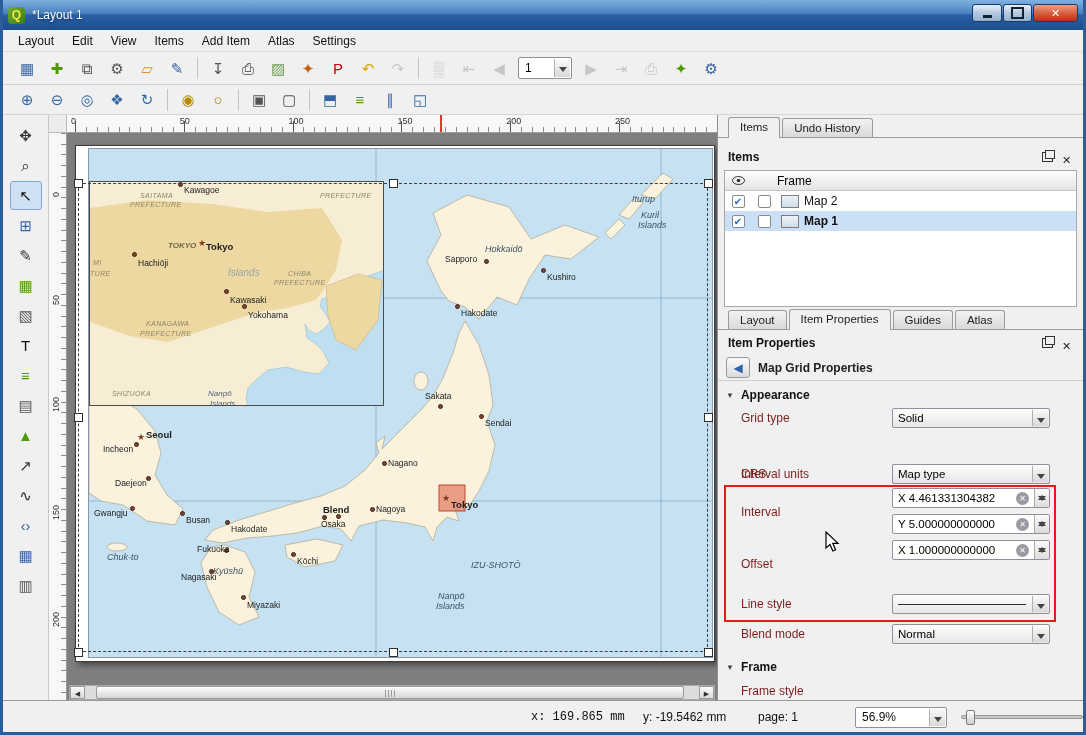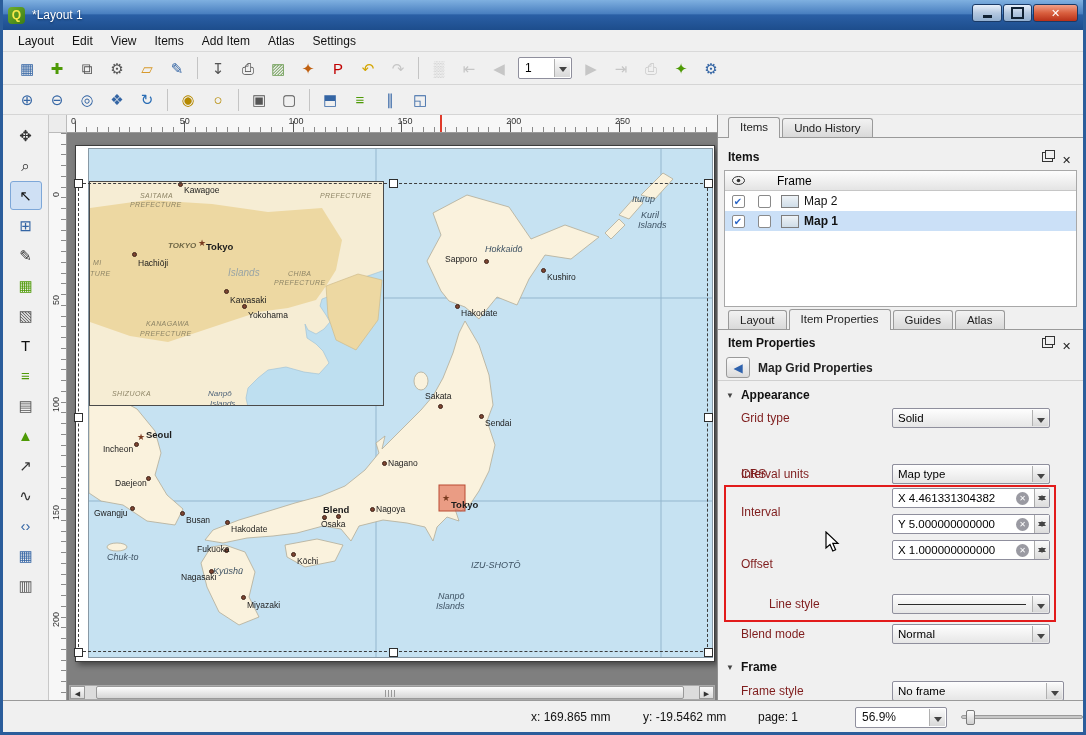--- a/index.html
+++ b/index.html
@@ -137,21 +137,21 @@
   .clear-icon::before { content:"✕"; }
   .spin-btns { position:absolute; right:0; top:0; bottom:0; width:15px; background:linear-gradient(#fafafa,#dcdcdc); border-left:1px solid #aaa; }
   .spin-btns i { position:absolute; left:3px; width:0; height:0; border:4px solid transparent; }
   .spin-btns .up { top:2px; border-bottom:5px solid #444; }
   .spin-btns .dn { bottom:2px; border-top:5px solid #444; }
   .line-preview { flex:1; height:0; border-top:1.5px solid #2c2c2c; margin-right:18px; }
   .red-highlight { position:absolute; left:6px; top:370px; width:332px; height:137px; border:2px solid #e21b1b; pointer-events:none; z-index:6; }
 
   
   .statusbar { position:absolute; left:0; right:0; bottom:0; height:32px; background:#f0f0f0; border-top:1px solid #9a9a9a; font-size:12px; color:#111; }
-  .sb-x { position:absolute; left:528px; top:9px; }
+  .sb-x { position:absolute; left:528px; top:9px;font-family:Liberation Mono, monospace; }
   .sb-y { position:absolute; left:640px; top:9px; }
   .sb-page { position:absolute; left:755px; top:9px; }
   .zoom-combo { position:absolute; left:852px; top:6px; width:92px; height:21px; background:#fff; border:1px solid #8f8f9d;
     border-radius:2px; padding-left:6px; line-height:19px; }
   .slider { position:absolute; left:958px; top:14px; width:122px; height:4px; background:#c8c8c8; border:1px solid #9a9a9a; border-radius:2px; }
   .slider-handle { position:absolute; left:4px; top:-6px; width:9px; height:15px; background:linear-gradient(#fdfdfd,#cfcfcf); border:1px solid #7a7a7a; border-radius:2px; }
 
   .cursor { position:absolute; left:822px; top:531px; z-index:99; }
   .eye-icon svg { display:block; }
 </style>
@@ -624,45 +624,41 @@
           <span>X 1.000000000000</span>
           <span class="clear-icon"></span>
           <span class="spin-btns">
               <i class="up"></i>
               <i class="dn"></i>
             </span>
         </div>
       </div>
 
       <div class="prop-row" style="top:479px;">
-        <span class="prop-label" style="top:3px;margin-left:28px;">Line style</span>
+        <span class="prop-label" style="top:3px;">Line style</span>
         <div class="combo">
           <span class="line-preview"></span>
           <span class="combo-arrow"></span>
         </div>
       </div>
 
       <div class="red-highlight"></div>
 
       <div class="prop-row" style="top:509px;">
         <span class="prop-label" style="top:3px;">Blend mode</span>
         <div class="combo">
           <span>Normal</span>
           <span class="combo-arrow"></span>
         </div>
       </div>
 
       <span class="group-hdr" style="top:545px;">Frame</span>
 
       <div class="prop-row" style="top:566px;">
         <span class="prop-label" style="top:3px;">Frame style</span>
-        <div class="combo wide">
-          <span>No frame</span>
-          <span class="combo-arrow"></span>
-        </div>
       </div>
     </div>
   </div>
 
   <div class="statusbar">
     <span class="sb-x">x: 169.865 mm</span>
     <span class="sb-y">y: -19.5462 mm</span>
     <span class="sb-page">page: 1</span>
     <div class="zoom-combo">
       <span>56.9%</span>

